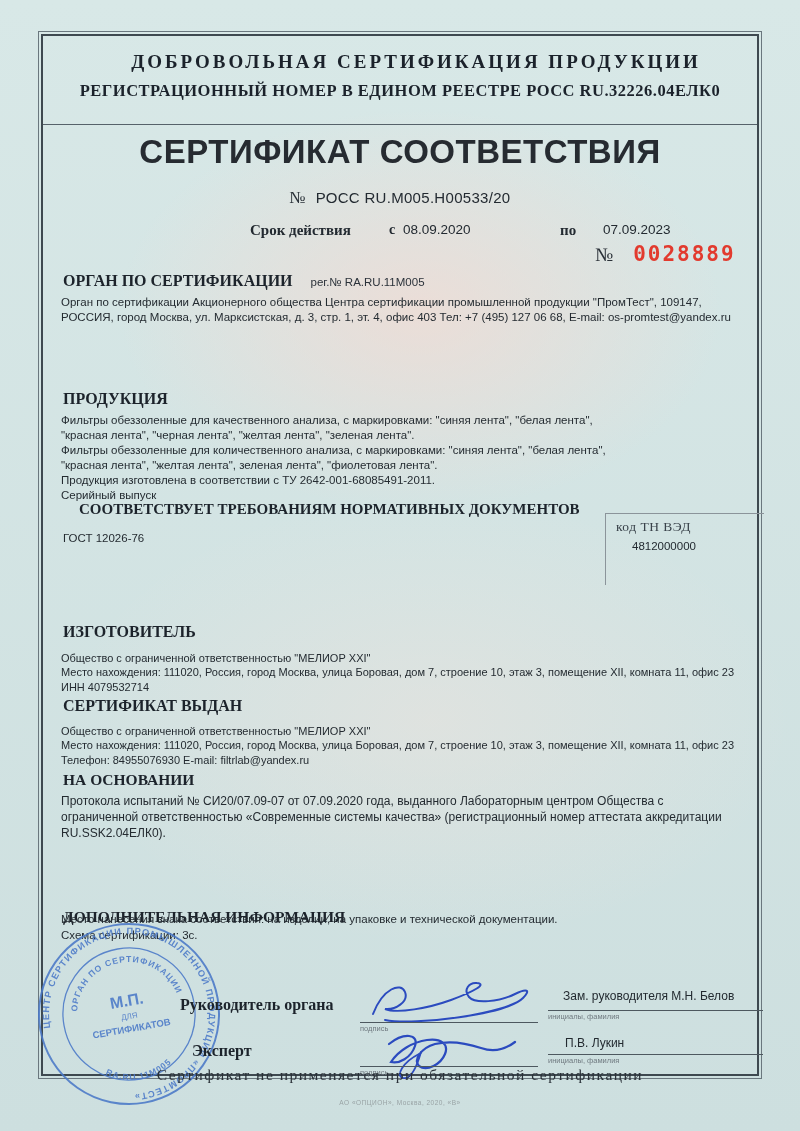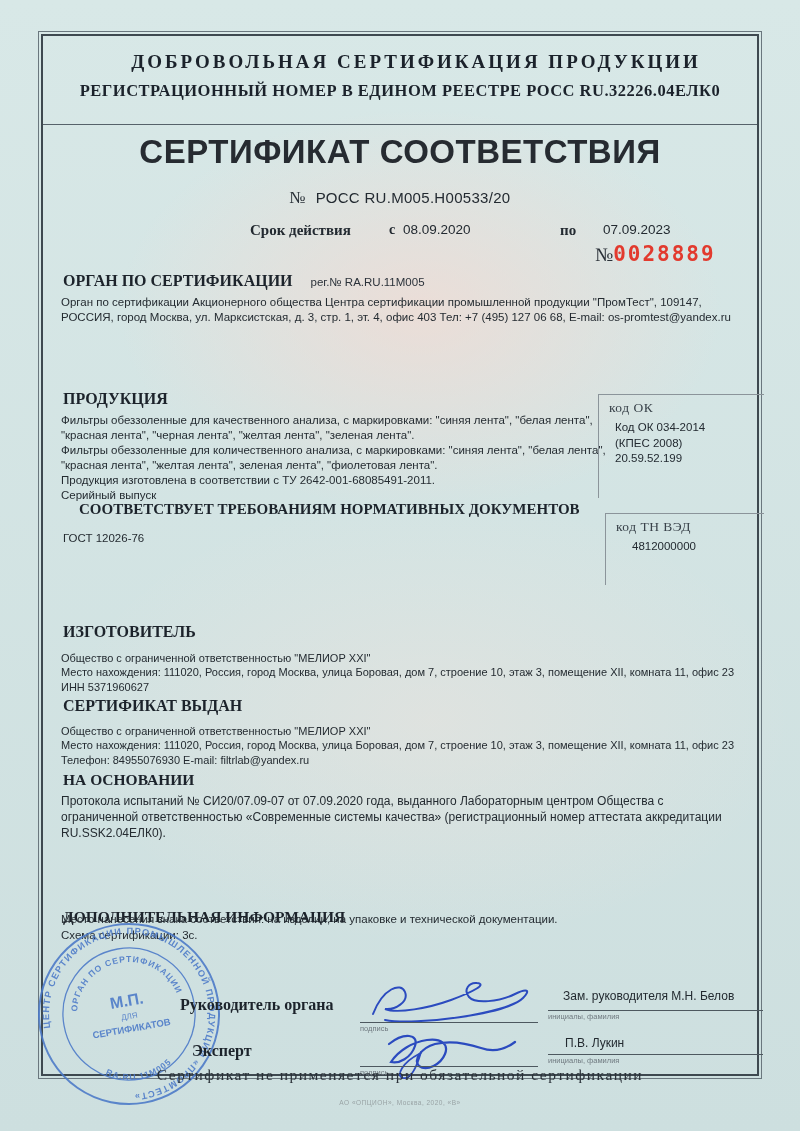--- a/index.html
+++ b/index.html
@@ -45,21 +45,21 @@
   .validity { position:absolute; top:186px; left:0; right:0; height:20px; }
   .validity .lbl { position:absolute; left:207px; font-family:"Liberation Serif", serif; font-weight:bold; font-size:15px; }
   .validity .from-l { position:absolute; left:346px; font-family:"Liberation Serif", serif; font-weight:bold; font-size:14px; }
   .validity .from-d { position:absolute; left:360px; font-size:13.5px; }
   .validity .to-l { position:absolute; left:517px; font-family:"Liberation Serif", serif; font-weight:bold; font-size:15px; }
   .validity .to-d { position:absolute; left:560px; font-size:13.5px; }
 
   .rednum { position:absolute; top:206px; left:552px; }
   .rednum .no { font-family:"Liberation Serif", serif; font-size:19px; color:#2a3138; }
   .rednum .val { font-family:"DejaVu Sans Mono", monospace; font-weight:bold; font-size:21px;
-                 letter-spacing:2px; margin-left:0; }
+                 letter-spacing:2px; margin-left:20px; }
 
   .sec-h { font-family:"Liberation Serif", serif; font-weight:bold; color:#1c232b; }
   .body-t { color:#242b31; }
 
   .code-box { border-top:1px solid #8b949a; border-left:1px solid #8b949a; padding:5px 8px 0 10px; }
   .code-box .cl { font-family:"Liberation Serif", serif; font-size:13.5px; color:#39424a; letter-spacing:.5px; }
   .code-box .cv { font-size:11.5px; margin-top:4px; padding-left:6px; line-height:1.35; }
 
   .sig-label { font-family:"Liberation Serif", serif; font-weight:bold; font-size:16px; color:#1c232b; }
   .sig-line { border-top:1px solid #4d585f; }
@@ -115,42 +115,34 @@
       <div class="abs body-t" style="left:18px; top:259px; width:692px; font-size:11.5px; line-height:1.34;">Орган по сертификации Акционерного общества Центра сертификации промышленной продукции "ПромТест", 109147, РОССИЯ, город Москва, ул. Марксистская, д. 3, стр. 1, эт. 4, офис 403 Тел: +7 (495) 127 06 68, E-mail: os-promtest@yandex.ru</div>
 
       <div class="abs sec-h" style="left:20px; top:354px; font-size:16px;">ПРОДУКЦИЯ</div>
       <div class="abs body-t" style="left:18px; top:377px; width:547px; font-size:11.5px; line-height:1.3;">
         <p>Фильтры обеззоленные для качественного анализа, с маркировками: "синяя лента", "белая лента", "красная лента", "черная лента", "желтая лента", "зеленая лента".</p>
         <p>Фильтры обеззоленные для количественного анализа, с маркировками: "синяя лента", "белая лента", "красная лента",  "желтая лента", зеленая лента", "фиолетовая лента".</p>
         <p>Продукция изготовлена в соответствии с ТУ 2642-001-68085491-2011.</p>
         <p>Серийный выпуск</p>
       </div>
 
-      <div class="abs code-box" style="left:555px; top:358px; width:166px; height:104px;">
-        <div class="cl">код ОК</div>
-        <div class="cv">
-          <div>Код ОК 034-2014</div>
-          <div>(КПЕС 2008)</div>
-          <div>20.59.52.199</div>
-        </div>
-      </div>
 
       <div class="abs sec-h" style="left:36px; top:465px; font-size:15px;">СООТВЕТСТВУЕТ ТРЕБОВАНИЯМ НОРМАТИВНЫХ ДОКУМЕНТОВ</div>
       <div class="abs body-t" style="left:20px; top:496px; font-size:11.5px;">ГОСТ 12026-76</div>
 
       <div class="abs code-box" style="left:562px; top:477px; width:159px; height:72px;">
         <div class="cl">код ТН ВЭД</div>
         <div class="cv" style="padding-left:16px;">4812000000</div>
       </div>
 
       <div class="abs sec-h" style="left:20px; top:587px; font-size:16px;">ИЗГОТОВИТЕЛЬ</div>
       <div class="abs body-t" style="left:18px; top:615px; width:706px; font-size:11px; line-height:1.3;">
         <div>Общество с ограниченной ответственностью "МЕЛИОР XXI"</div>
         <div>Место нахождения: 111020, Россия, город Москва, улица Боровая, дом 7, строение 10, этаж 3, помещение XII, комната 11, офис 23</div>
-        <div>ИНН 5371960627</div>
+        <div>ИНН 4079532714</div>
       </div>
 
       <div class="abs sec-h" style="left:20px; top:661px; font-size:16px;">СЕРТИФИКАТ ВЫДАН</div>
       <div class="abs body-t" style="left:18px; top:688px; width:706px; font-size:11px; line-height:1.3;">
         <div>Общество с ограниченной ответственностью "МЕЛИОР XXI"</div>
         <div>Место нахождения: 111020, Россия, город Москва, улица Боровая, дом 7, строение 10, этаж 3, помещение XII, комната 11, офис 23</div>
         <div>Телефон: 84955076930 E-mail: filtrlab@yandex.ru</div>
       </div>
 
       <div class="abs sec-h" style="left:20px; top:735px; font-size:15.5px;">НА ОСНОВАНИИ</div>

